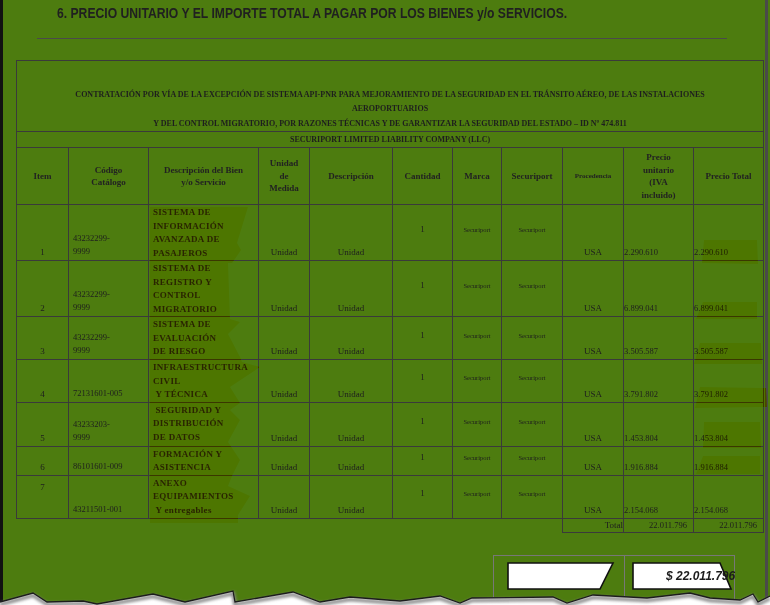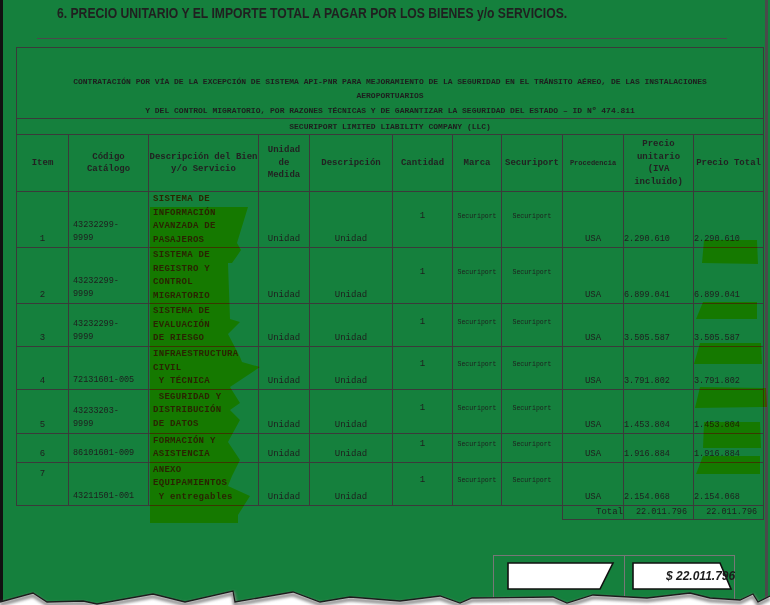--- a/index.html
+++ b/index.html
@@ -1,37 +1,37 @@
 <!DOCTYPE html>
 <html><head>
 <meta charset="utf-8">
 <style>
   * { box-sizing: border-box; }
   html, body { margin: 0; padding: 0; }
   body {
     width: 770px; height: 605px; overflow: hidden; background: #ffffff;
     font-family: "Liberation Sans", sans-serif; color: #1b1b1b;
   }
-  .page { position: relative; width: 770px; height: 605px; overflow: hidden; background: #15803d; }
+  .page { position: relative; width: 770px; height: 605px; overflow: hidden; background: #4d7c0f; }
 
   .page-border-left { position: absolute; left: 0; top: 0; width: 3px; height: 605px; background: #111; }
   .page-border-right { position: absolute; left: 765px; top: 0; width: 3px; height: 605px; background: #4a4a4a; }
 
   .heading {
     position: absolute; left: 57px; top: 4px; white-space: nowrap;
     font-family: "Liberation Sans", sans-serif;
     font-size: 15px; font-weight: bold; color: #202020;
     transform-origin: left top; transform: scaleX(0.81);
   }
   .heading-rule { position: absolute; left: 37px; top: 38px; width: 690px; height: 1px; background: #4a4a4a; }
 
   .sheet {
-    position: absolute; left: 16px; top: 47px; width: 747px;
+    position: absolute; left: 16px; top: 60px; width: 747px;
     border-collapse: collapse; table-layout: fixed;
-    font-family: Liberation Mono, monospace;
+    font-family: Liberation Serif, serif;
   }
   .sheet td, .sheet th { border: 1px solid #3a3a3a; padding: 0; overflow: hidden; }
 
   .title-cell {
     height: 71px; text-align: center; vertical-align: bottom;
     font-weight: bold; font-size: 8px; line-height: 14.3px; padding-bottom: 1px;
     white-space: nowrap; color: #1e1e1e;
   }
   .company-cell {
     height: 16px; text-align: center; vertical-align: middle;

